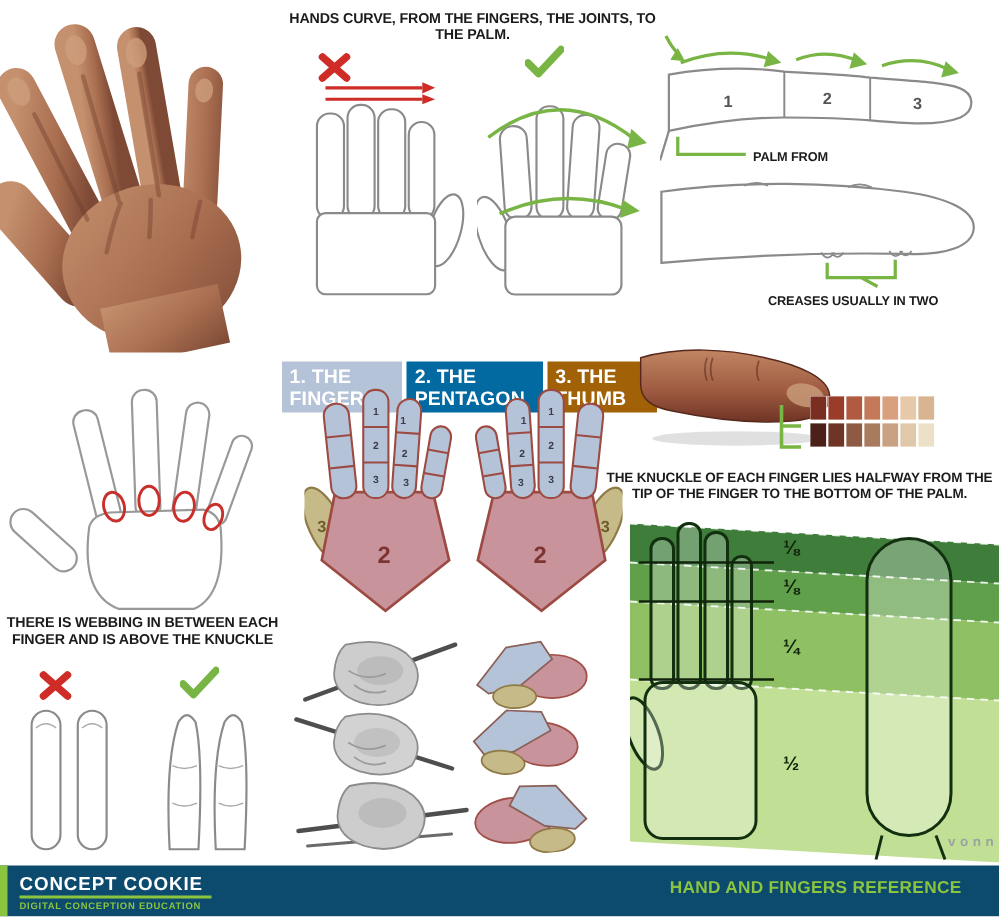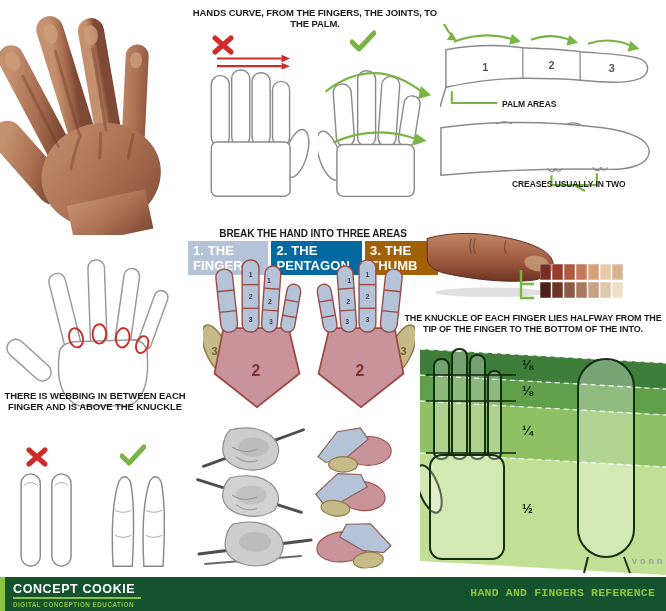--- a/index.html
+++ b/index.html
@@ -3,26 +3,26 @@
 <meta charset="utf-8">
 <style>
   html,body{margin:0;padding:0;background:#ddd;}
   .canvas{position:relative;width:666px;height:611px;background:#fff;overflow:hidden;
           font-family:"Liberation Sans",sans-serif;padding-left:46px;}
   .abs{position:absolute;}
   .ttl{position:absolute;font-weight:bold;color:#1b1b1b;text-align:center;line-height:1.18;letter-spacing:-0.1px;}
   .chiprow{position:absolute;display:flex;gap:3px;justify-content:center;}
   .chip{display:inline-block;color:#fff;font-weight:bold;font-size:13px;padding:2px 5px;letter-spacing:0.1px;}
   .label-sm{position:absolute;font-weight:bold;color:#1b1b1b;font-size:8.5px;letter-spacing:-0.1px;white-space:nowrap;}
-  .footer{position:absolute;left:0;top:577px;width:666px;height:34px;background:#14532d;}
+  .footer{position:absolute;left:0;top:577px;width:666px;height:34px;background:#0c4a6e;}
   .footer .accent{position:absolute;left:0;top:0;width:5px;height:34px;background:#8bc53f;}
   .brand{position:absolute;left:13px;top:5px;color:#fff;font-weight:bold;font-size:12.5px;letter-spacing:0.6px;white-space:nowrap;}
   .brand-line{position:absolute;left:13px;top:20px;width:128px;height:2px;background:#8bc53f;}
   .tagline{position:absolute;left:13px;top:24px;color:#8bc53f;font-weight:bold;font-size:6.3px;letter-spacing:0.5px;white-space:nowrap;}
-  .footer-title{position:absolute;right:11px;top:9px;color:#8bc53f;font-weight:bold;font-size:11.5px;letter-spacing:0.2px;white-space:nowrap;font-family:Liberation Mono, monospace;}
+  .footer-title{position:absolute;right:25px;top:9px;color:#8bc53f;font-weight:bold;font-size:11.5px;letter-spacing:0.2px;white-space:nowrap;}
   .sig{position:absolute;left:632px;top:556px;color:#9aa3a0;font-size:9px;letter-spacing:3px;font-weight:bold;z-index:5;}
   svg{display:block;}
   svg text{font-family:"Liberation Sans",sans-serif;}
 </style>
 </head>
 <body>
 
 <div class="canvas">
 
   <svg class="abs" style="left:0;top:0;" width="195" height="235" viewBox="0 0 195 235">
@@ -140,38 +140,37 @@
       <path d="M12,72 L12,84 L58,84"></path>
     </g>
     <g fill="#79b544">
       <polygon points="73,14 82,22 70,25"></polygon>
       <polygon points="131,15 140,23 128,26"></polygon>
       <polygon points="193,21 202,29 190,32"></polygon>
       <polygon points="12,12 17,21 7,20"></polygon>
     </g>
   </svg>
 
-  <div class="label-sm" style="left:502px;top:99px;">PALM AREAS</div>
+  <div class="label-sm" style="left:502px;top:99px;">PALM FROM</div>
 
   <svg class="abs" style="left:437px;top:112px;" width="222" height="81" viewBox="0 0 225 82">
     <path d="M4,16 C60,8 120,10 168,16 C198,20 216,29 215,41 C214,53 196,59 170,58 C120,57 60,59 4,64 Z" fill="#fff" stroke="#8a8a8a" stroke-width="1.5"></path>
     <g stroke="#8a8a8a" stroke-width="1.2" fill="none">
       <path d="M112,57 q4,7 9,0"></path>
         <path d="M119,57 q4,6 8,0"></path>
       <path d="M158,56 q4,7 9,0"></path>
         <path d="M165,56 q4,6 8,0"></path>
       <path d="M60,12 q8,-4 16,0"></path>
         <path d="M130,13 q8,-4 16,0"></path>
     </g>
     <path d="M116,64 L116,74 L162,74 L162,62 M139,74 L150,80" stroke="#79b544" stroke-width="2.2" fill="none"></path>
   </svg>
 
-  <div class="label-sm" style="left:512px;top:179px;">CREASES USUALLY IN TWO</div>
-
-  <div class="ttl" style="left:188px;top:228px;width:250px;font-size:10px;">BREAK THE HAND INTO THREE AREAS</div>
+  <div class="label-sm" style="left:512px;top:195px;">CREASES USUALLY IN TWO</div>
+
 
   <div class="chiprow" style="left:188px;top:241px;width:250px;">
     <span class="chip" style="background: rgb(181, 195, 216);">1. THE FINGERS</span>
     <span class="chip" style="background: #0369a1;">2. THE PENTAGON</span>
     <span class="chip" style="background: #a16207;">3. THE THUMB</span>
   </div>
 
   <svg class="abs" style="left:203px;top:255px;" width="105" height="163" viewBox="0 0 105 165">
     <ellipse cx="13" cy="96" rx="11" ry="27" transform="rotate(-24 13 96)" fill="#c7ba89" stroke="#8f7a45" stroke-width="1.5"></ellipse>
     <polygon points="20,74 86,74 97,120 54,154 11,120" fill="#c9939b" stroke="#9c4a42" stroke-width="1.8"></polygon>
@@ -297,21 +296,21 @@
       <path d="M56,102 Q50,148 76,158 L128,158 Q150,148 146,102 Q144,92 134,90 L70,92 Q58,94 56,102 Z"></path>
     </g>
     <g fill="none" stroke="#c9302c" stroke-width="2">
       <ellipse cx="73" cy="88" rx="7" ry="10" transform="rotate(-14 73 88)"></ellipse>
       <ellipse cx="97" cy="84" rx="7" ry="10"></ellipse>
       <ellipse cx="121" cy="88" rx="7" ry="10" transform="rotate(8 121 88)"></ellipse>
       <ellipse cx="141" cy="95" rx="6" ry="9" transform="rotate(20 141 95)"></ellipse>
     </g>
   </svg>
 
-  <div class="ttl" style="left:0px;top:390px;width:190px;font-size:9.5px;">THERE IS WEBBING IN BETWEEN EACH FINGER AND IS ABOVE THE KNUCKLE</div>
+  <div class="ttl" style="left:0px;top:410px;width:190px;font-size:9.5px;">THERE IS WEBBING IN BETWEEN EACH FINGER AND IS ABOVE THE KNUCKLE</div>
 
   <span class="abs" style="left:26px;top:446px;">
     <svg width="22" height="22" viewBox="0 0 22 22">
       <g stroke="#cf2b27" stroke-width="5" stroke-linecap="round">
         <line x1="3" y1="4" x2="19" y2="18"></line>
           <line x1="19" y1="4" x2="3" y2="18"></line>
       </g>
     </svg>
   </span>
 
@@ -377,21 +376,21 @@
     <polygon points="8,30 28,6 52,4 60,16 36,34 16,38" fill="#b5c3d8" stroke="#8a5f57" stroke-width="1.2"></polygon>
     <ellipse cx="30" cy="42" rx="15" ry="8" fill="#c7ba89" stroke="#8f7a45" stroke-width="1.2"></ellipse>
   </svg>
 
   <svg class="abs" style="left:302px;top:518px;transform:rotate(-6deg);" width="96" height="52" viewBox="0 0 95 52">
     <ellipse cx="40" cy="28" rx="26" ry="15" fill="#c9939b" stroke="#a05048" stroke-width="1.2"></ellipse>
     <polygon points="88,32 70,8 46,6 38,18 60,34 80,38" fill="#b5c3d8" stroke="#8a5f57" stroke-width="1.2"></polygon>
     <ellipse cx="64" cy="44" rx="15" ry="8" fill="#c7ba89" stroke="#8f7a45" stroke-width="1.2"></ellipse>
   </svg>
 
-  <div class="ttl" style="left:400px;top:313px;width:266px;font-size:9px;">THE KNUCKLE OF EACH FINGER LIES HALFWAY FROM THE TIP OF THE FINGER TO THE BOTTOM OF THE INTO.</div>
+  <div class="ttl" style="left:400px;top:313px;width:266px;font-size:9px;">THE KNUCKLE OF EACH FINGER LIES HALFWAY FROM THE TIP OF THE FINGER TO THE BOTTOM OF THE PALM.</div>
 
   <svg class="abs" style="left:420px;top:343px;" width="246" height="232" viewBox="0 0 246 232">
     <polygon points="0,6 246,20 246,46 0,32" fill="#3f7d3b"></polygon>
     <polygon points="0,32 246,46 246,72 0,58" fill="#61a04a"></polygon>
     <polygon points="0,58 246,72 246,124 0,110" fill="#8fc063"></polygon>
     <polygon points="0,110 246,124 246,232 0,218" fill="#c2e095"></polygon>
     <g stroke="#ffffff" stroke-width="1.3" stroke-dasharray="5 4" opacity="0.85" fill="none">
       <line x1="0" y1="6" x2="246" y2="20"></line>
       <line x1="0" y1="32" x2="246" y2="46"></line>
       <line x1="0" y1="58" x2="246" y2="72"></line>

